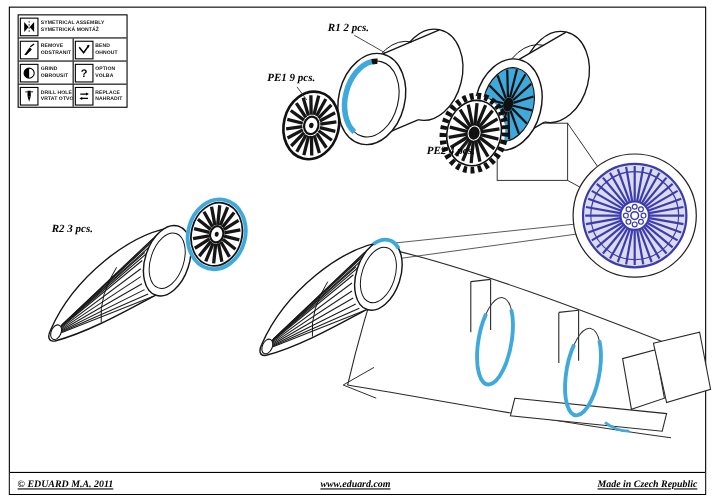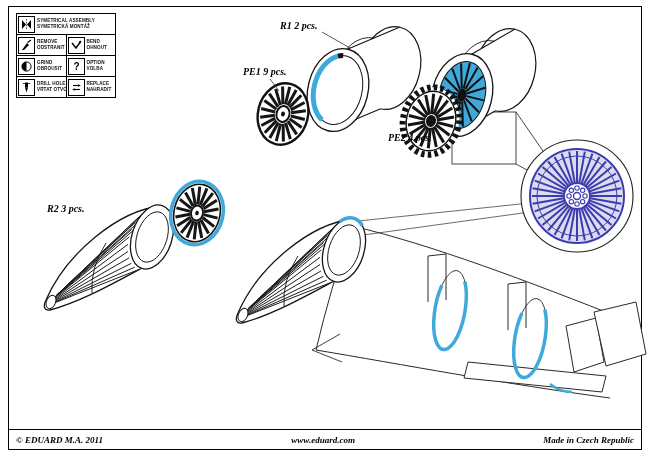--- a/index.html
+++ b/index.html
@@ -14,21 +14,21 @@
   .lcell{flex:1;display:flex;align-items:center;border-left:1px solid #000;padding:1px;min-height:18px;overflow:hidden;}
   .lcell:first-child{border-left:none;}
   .licon{width:15px;height:15px;flex:0 0 15px;border:1px solid #000;display:flex;align-items:center;justify-content:center;background:#fff;}
   .ltxt{margin-left:2px;}
   .ltxt span{display:block;font-family:"Liberation Sans",sans-serif;font-size:4.6px;font-weight:700;line-height:1.3;white-space:nowrap;letter-spacing:.1px;color:#111;}
   
   .plabel{position:absolute;font:italic 700 10px "Liberation Serif",serif;color:#000;z-index:6;white-space:nowrap;}
   
   .footer{position:absolute;left:9px;right:9px;bottom:8px;height:19px;border-top:1px solid #000;
           display:flex;align-items:center;justify-content:space-between;padding:0 7px;background:#fff;z-index:5;}
-  .footer span{font:italic 700 9px "Liberation Serif",serif;color:#000;}
+  .footer span{font:italic 700 9px "Liberation Serif",serif;color:#000;text-decoration:underline;}
 </style>
 </head>
 <body>
 
 <div class="sheet">
   <div class="frame"></div>
 
   <div class="legend">
     <div class="lrow">
       <div class="lcell">
@@ -121,21 +121,21 @@
             </svg>
         </span>
         <span class="ltxt">
             <span>REPLACE</span>
             <span>NAHRADIT</span>
           </span>
       </div>
     </div>
   </div>
 
-  <span class="plabel" style="left:280px;top:20px">R1 2 pcs.</span>
+  <span class="plabel" style="left:298px;top:20px">R1 2 pcs.</span>
   <span class="plabel" style="left:243px;top:66px">PE1 9 pcs.</span>
   <span class="plabel" style="left:388px;top:132px">PE2 4 pcs.</span>
   <span class="plabel" style="left:47px;top:203px">R2 3 pcs.</span>
 
   <svg class="diagram-svg" width="650" height="457" viewBox="0 0 650 457">
 
     <g fill="none" stroke="#2a2a2a" stroke-width="1">
 
       <line x1="358" y1="221" x2="530" y2="203" stroke="#444" stroke-width="0.8"></line>
       <line x1="356" y1="236" x2="530" y2="212" stroke="#444" stroke-width="0.8"></line>

